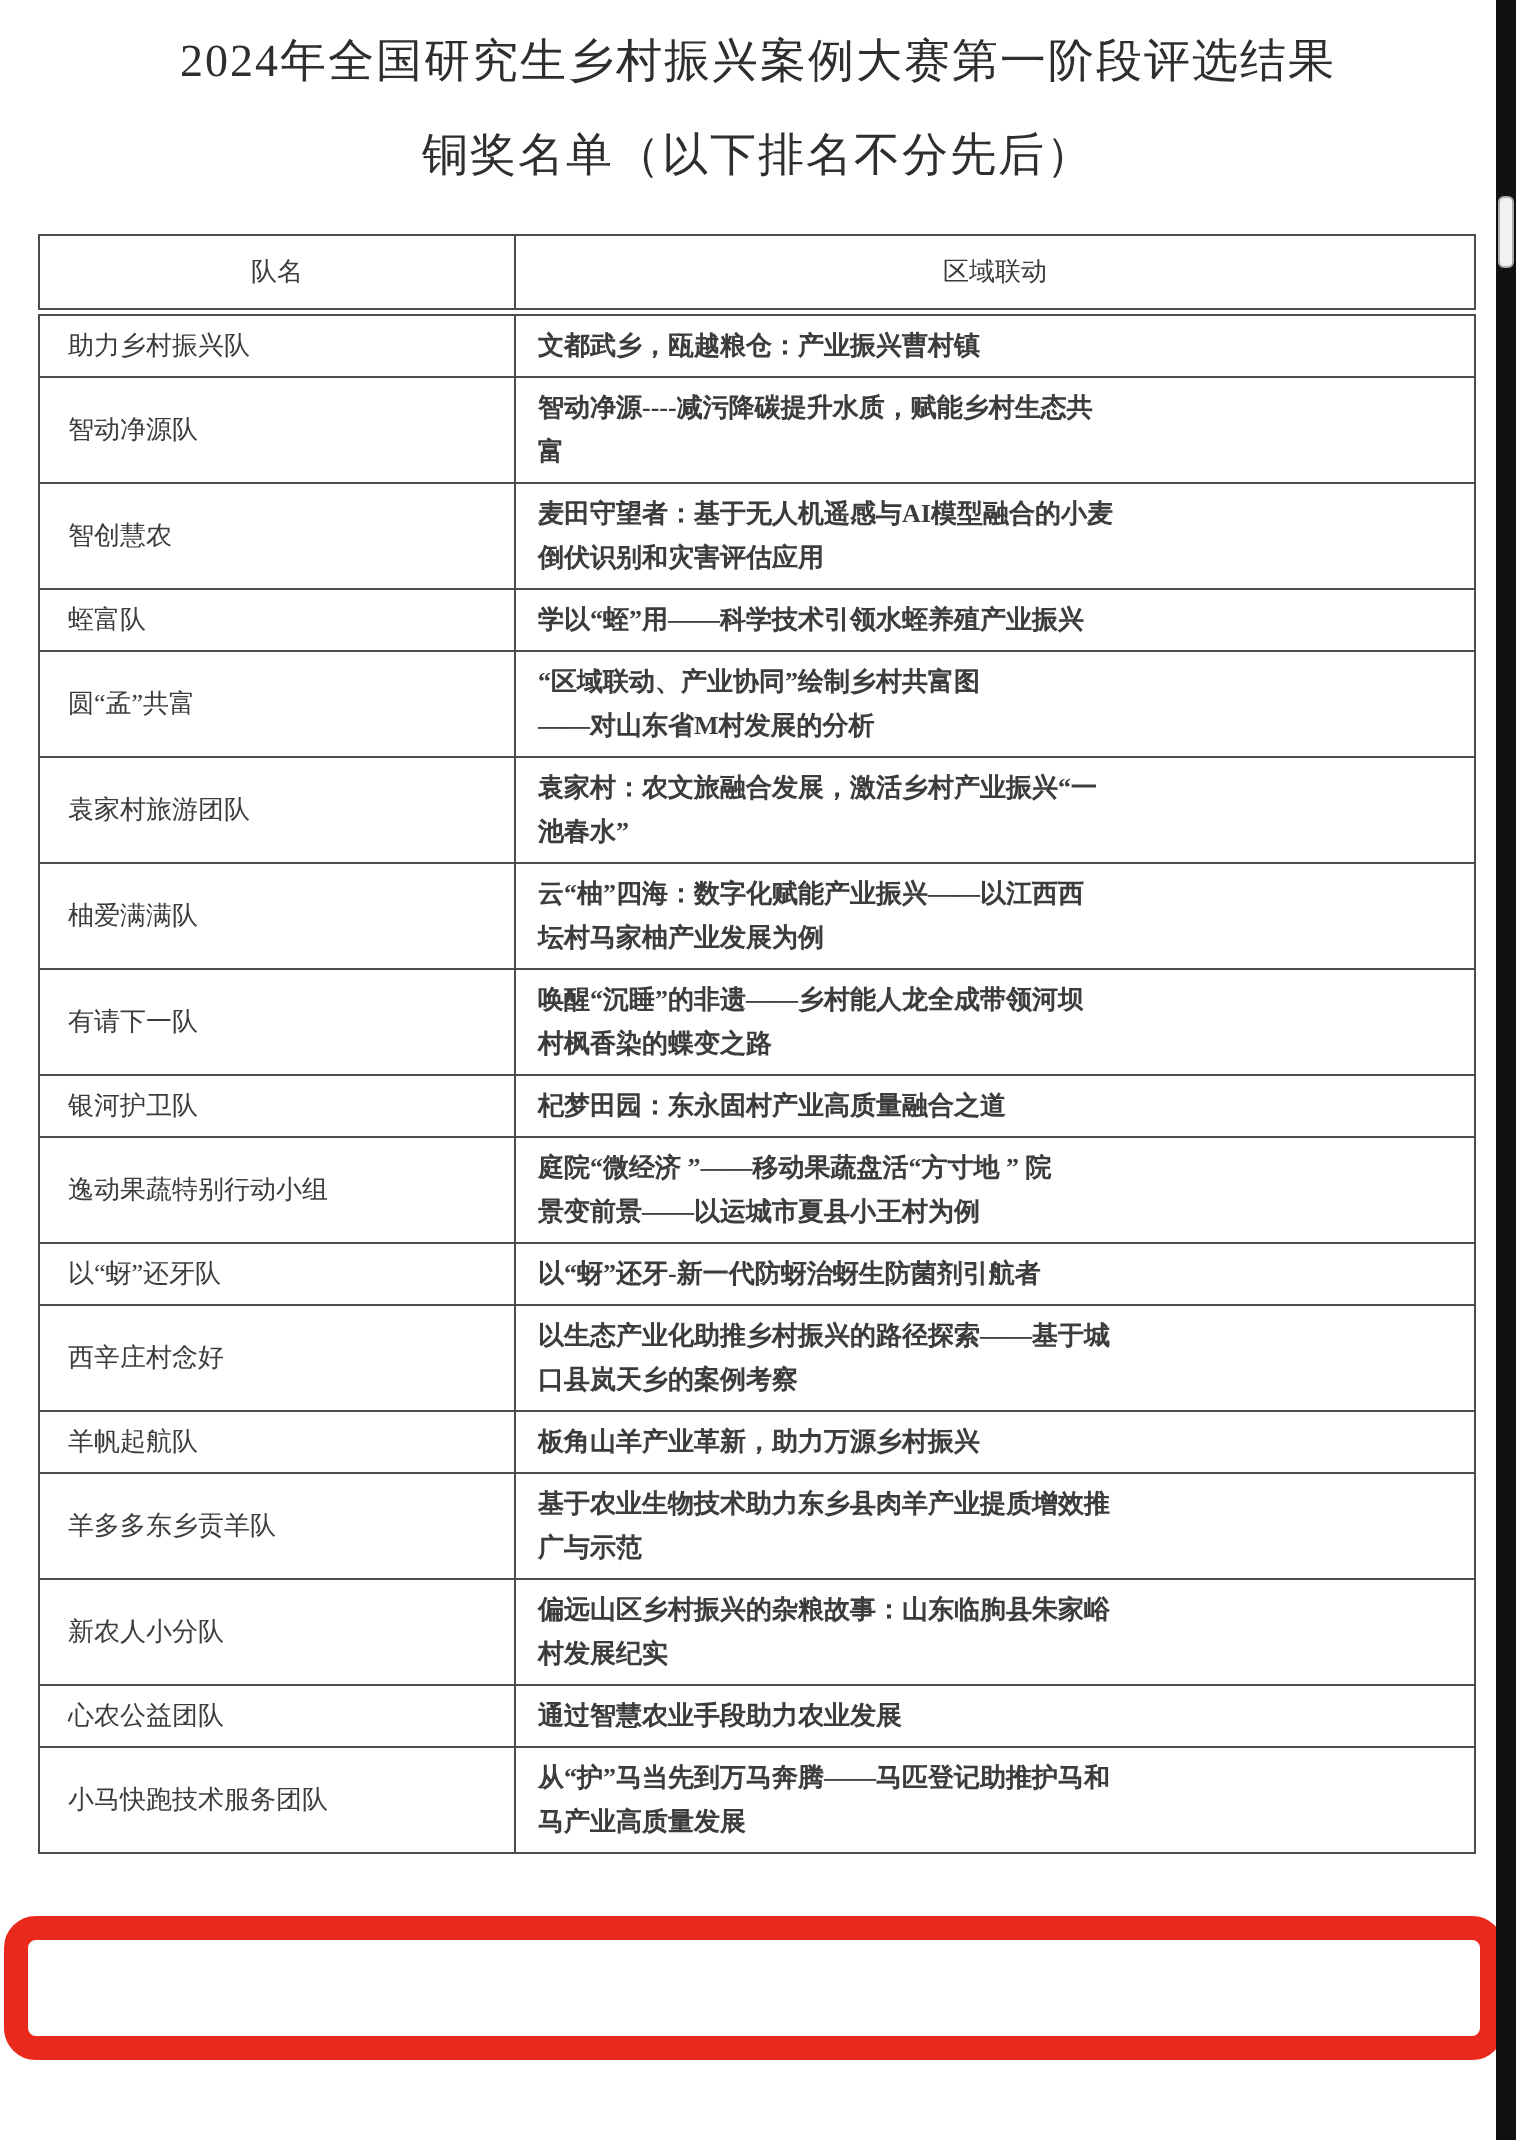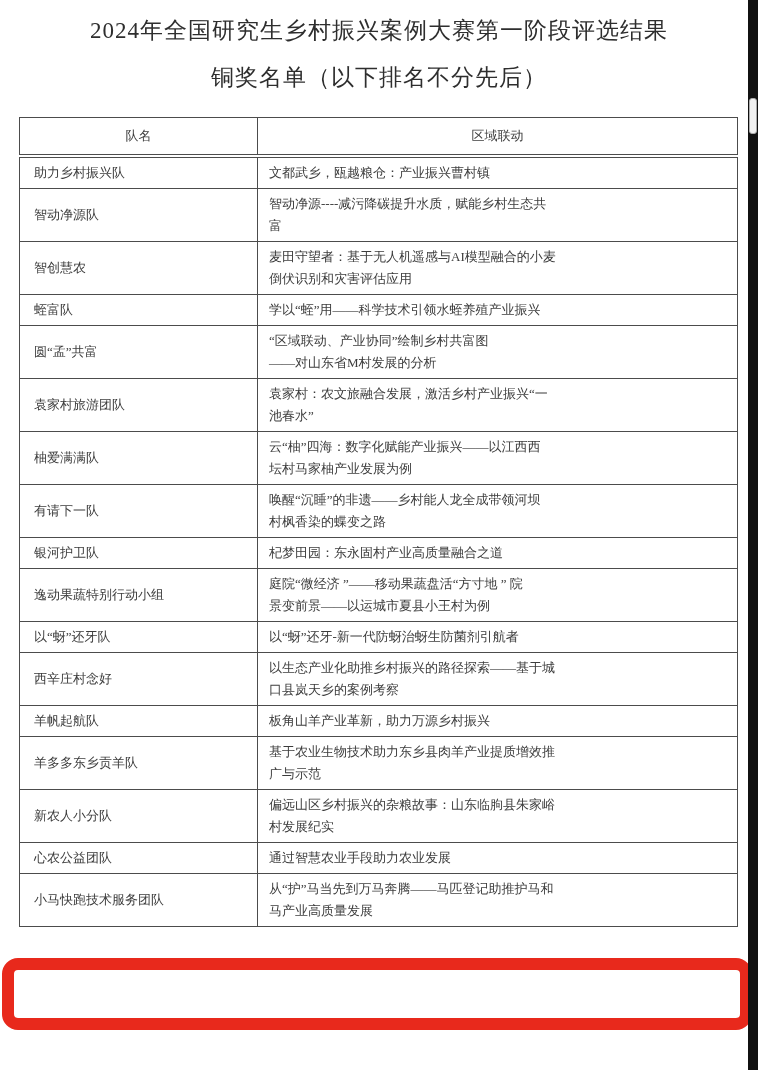--- a/index.html
+++ b/index.html
@@ -45,20 +45,21 @@
   td.team {
     padding: 4px 8px 4px 14px;
     line-height: 22px;
     white-space: nowrap;
     overflow: hidden;
   }
   td.case {
     padding: 4px 8px 4px 11px;
     line-height: 22px;
     white-space: pre-line;
+    font-weight: bold;
   }
   #red-annotation-box {
     position: absolute;
     left: 2px;
     top: 958px;
     width: 750px;
     height: 72px;
     border: 12px solid #e8291c;
     border-radius: 16px;
     pointer-events: none;

